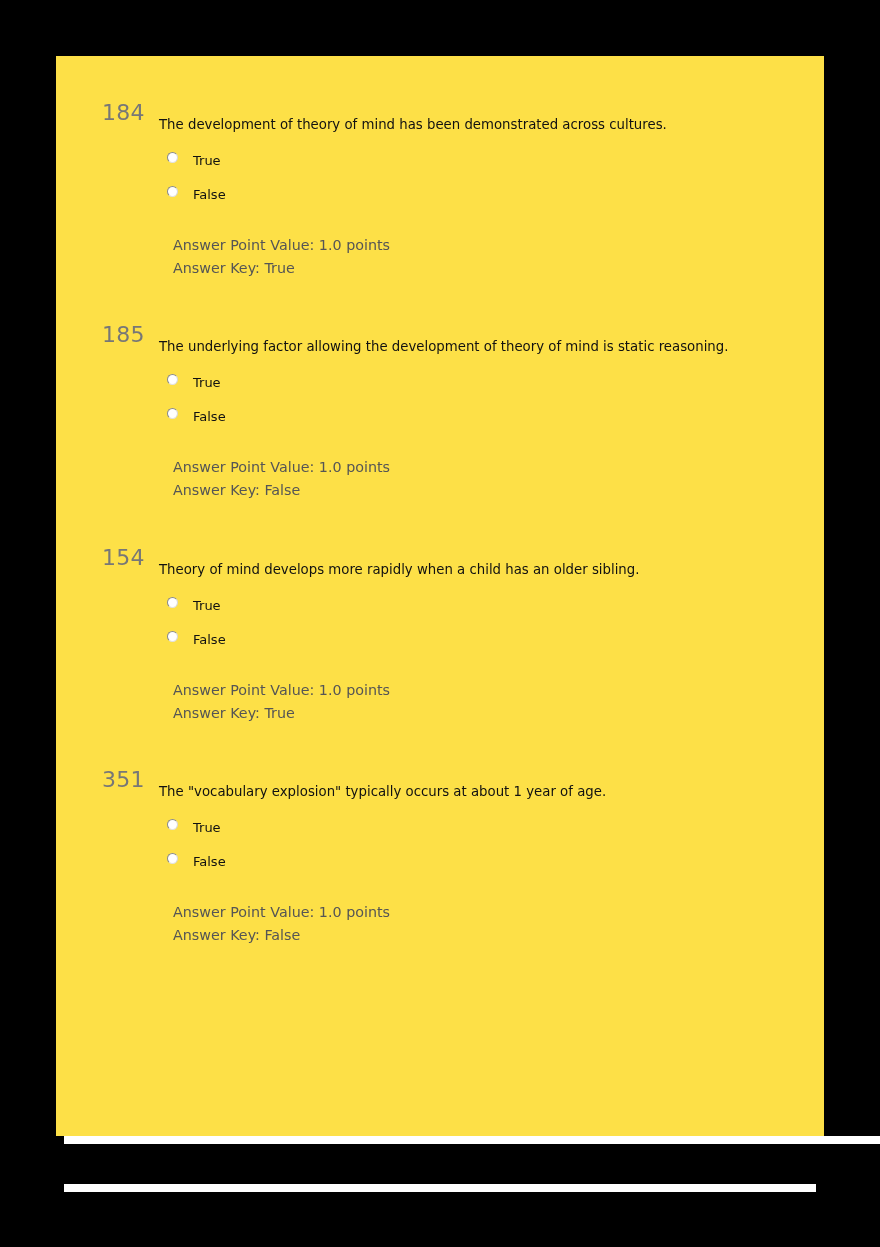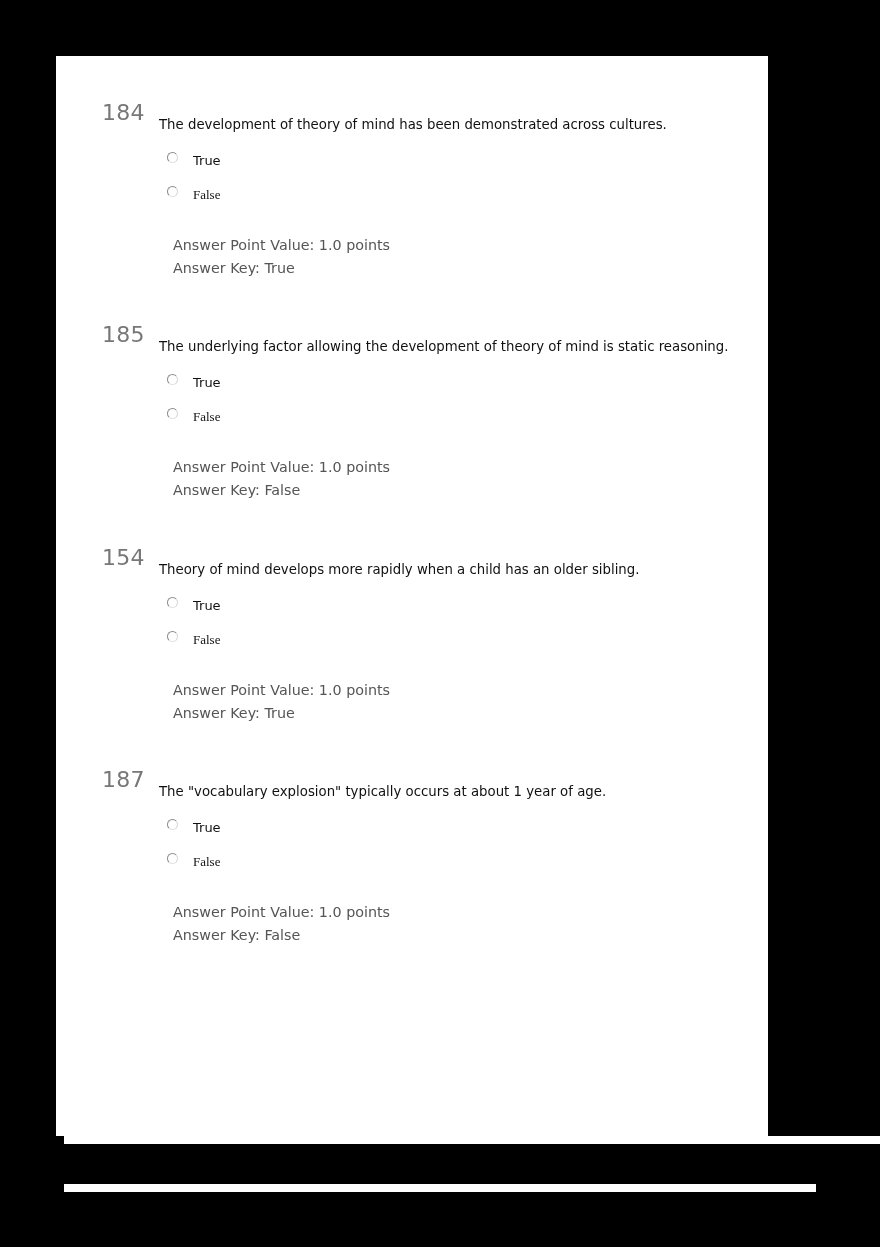--- a/index.html
+++ b/index.html
@@ -11,23 +11,23 @@
       width: 880px;
       height: 1247px;
       position: relative;
       overflow: hidden;
       font-family: "DejaVu Sans", sans-serif;
     }
     .page {
       position: absolute;
       left: 56px;
       top: 56px;
-      width: 712px;
+      width: 768px;
       height: 1080px;
-      background: #ffffff;
+      background: #fde047;
     }
     .strip-top {
       position: absolute;
       left: 64px;
       top: 1136px;
       width: 816px;
       height: 8px;
       background: #ffffff;
     }
     .strip-bottom {
@@ -66,21 +66,21 @@
     }
     .option {
       position: absolute;
       left: 111px;
       height: 20px;
       display: flex;
       align-items: center;
       cursor: pointer;
     }
     .option.true-opt { top: 51px; }
-    .option.false-opt { top: 85px; font-family: Liberation Serif, serif; }
+    .option.false-opt { top: 85px; }
     .radio {
       width: 11px;
       height: 11px;
       border-radius: 50%;
       box-sizing: border-box;
       border: 1.5px solid #8a8a8a;
       border-right-color: #d6d6d6;
       border-bottom-color: #e2e2e2;
       background: #ffffff;
       margin-top: -7px;
@@ -146,21 +146,21 @@
     </label>
     <label class="option false-opt">
       <span class="radio"></span>
       <span class="option-label">False</span>
     </label>
     <div class="meta points">Answer Point Value: 1.0 points</div>
     <div class="meta key">Answer Key: True</div>
   </div>
 
   <div class="question" style="top:711px;">
-    <div class="q-number">187</div>
+    <div class="q-number">351</div>
     <div class="q-text">The "vocabulary explosion" typically occurs at about 1 year of age.</div>
     <label class="option true-opt">
       <span class="radio"></span>
       <span class="option-label">True</span>
     </label>
     <label class="option false-opt">
       <span class="radio"></span>
       <span class="option-label">False</span>
     </label>
     <div class="meta points">Answer Point Value: 1.0 points</div>

